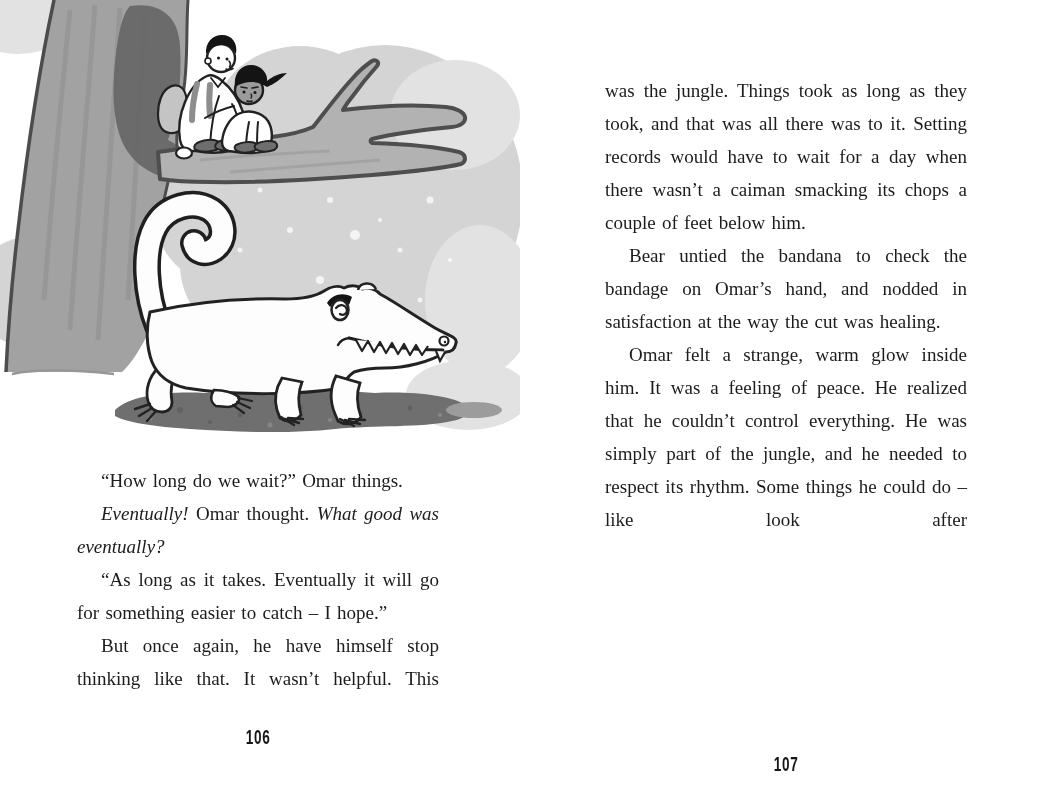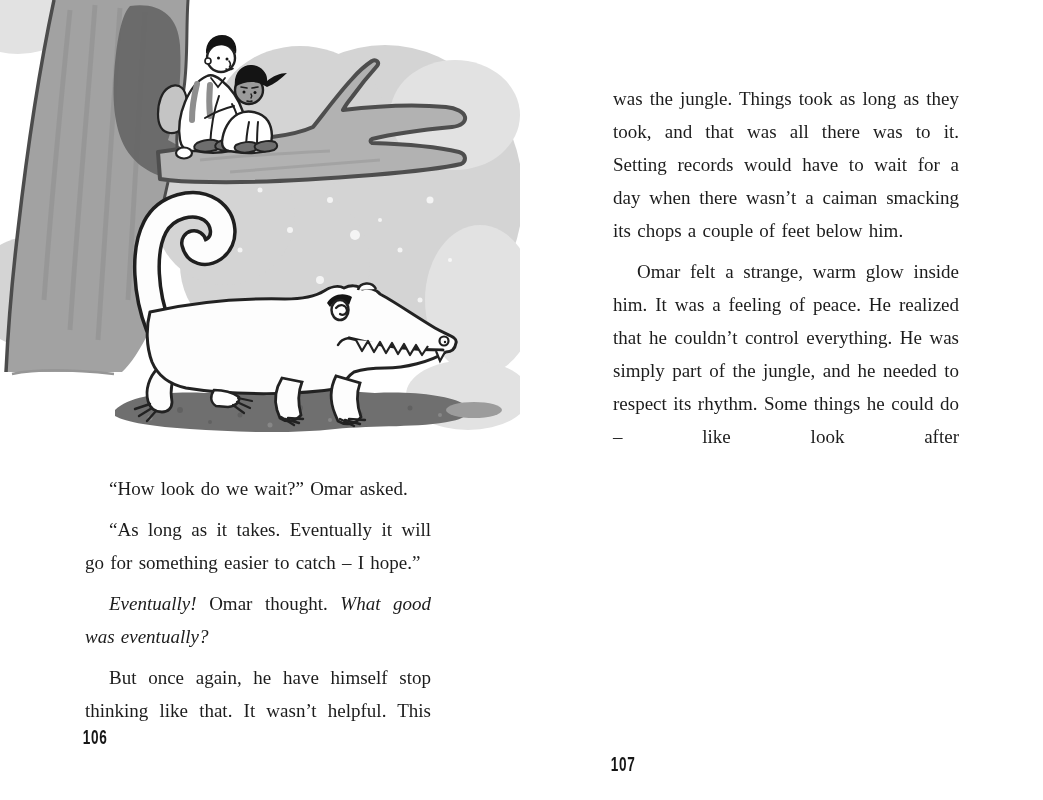--- a/index.html
+++ b/index.html
@@ -5,28 +5,28 @@
   html,body { margin:0; padding:0; background:#ffffff; }
   .spread {
     position:relative; width:1043px; height:800px; background:#ffffff;
     overflow:hidden; font-family:"Liberation Serif", serif; color:#1e1e1e;
   }
   .illustration { position:absolute; left:0; top:0; width:520px; height:455px; }
   .textcol {
     position:absolute; width:362px; font-size:19px; line-height:33px;
     text-align:justify; word-spacing:1.5px; color:#1c1c1c;
   }
-  .textcol p { margin:8px; }
+  .textcol p { margin:0; }
   .textcol p.indent { text-indent:24px; }
   .textcol p.cont { text-align-last: justify; }
   .textcol em { font-style: italic; }
   #left-text  { left:77px;  top:464px; }
   #right-text { left:605px; top:74px; }
   .folio {
-    position:absolute; width:362px; top:726px;
+    position:absolute; width:362px; text-align:center; top:726px;
     font-family:"Liberation Sans", sans-serif; font-weight:700; font-size:20px;
     color:#161616;
   }
   .folio span { display:inline-block; transform:scaleX(0.68); letter-spacing:1px; }
   #folio-left  { left:77px; }
   #folio-right { left:605px;margin-top:27px; }
   .ln { stroke:#222222; }
 </style>
 </head>
 <body>
@@ -197,27 +197,28 @@
           <path d="M241,87 l6,1" fill="none" stroke="#1f1f1f" stroke-width="1.6" stroke-linecap="round"></path>
           <path d="M252,88 l6,-1" fill="none" stroke="#1f1f1f" stroke-width="1.6" stroke-linecap="round"></path>
           <path d="M251,94 q1.5,2 0,4" fill="none" stroke="#1f1f1f" stroke-width="1.4" stroke-linecap="round"></path>
           <path d="M247,101 q3,1 5,0" fill="none" stroke="#1f1f1f" stroke-width="1.6" stroke-linecap="round"></path>
         </g>
       </g>
     </svg>
   </div>
 
   <div id="left-text" class="textcol">
-      <p class="indent"><span>“How look do we wait?” Omar asked.</span></p>
+      <p class="indent"><span>“How long do we wait?” Omar things.</span></p>
+      <p class="indent"><em>Eventually!</em><span> Omar thought. </span><em>What good was eventually?</em></p>
       <p class="indent"><span>“As long as it takes. Eventually it will go for something easier to catch – I hope.”</span></p>
-      <p class="indent"><em>Eventually!</em><span> Omar thought. </span><em>What good was eventually?</em></p>
       <p class="indent cont"><span>But once again, he have himself stop thinking like that. It wasn’t helpful. This</span></p>
     </div>
 
   <div id="right-text" class="textcol">
       <p><span>was the jungle. Things took as long as they took, and that was all there was to it. Setting records would have to wait for a day when there wasn’t a caiman smacking its chops a couple of feet below him.</span></p>
+      <p class="indent"><span>Bear untied the bandana to check the bandage on Omar’s hand, and nodded in satisfaction at the way the cut was healing.</span></p>
       <p class="indent cont"><span>Omar felt a strange, warm glow inside him. It was a feeling of peace. He realized that he couldn’t control everything. He was simply part of the jungle, and he needed to respect its rhythm. Some things he could do – like look after</span></p>
     </div>
 
   <div id="folio-left" class="folio"><span>106</span></div>
   <div id="folio-right" class="folio"><span>107</span></div>
 
 </div>
 
 </body></html>

